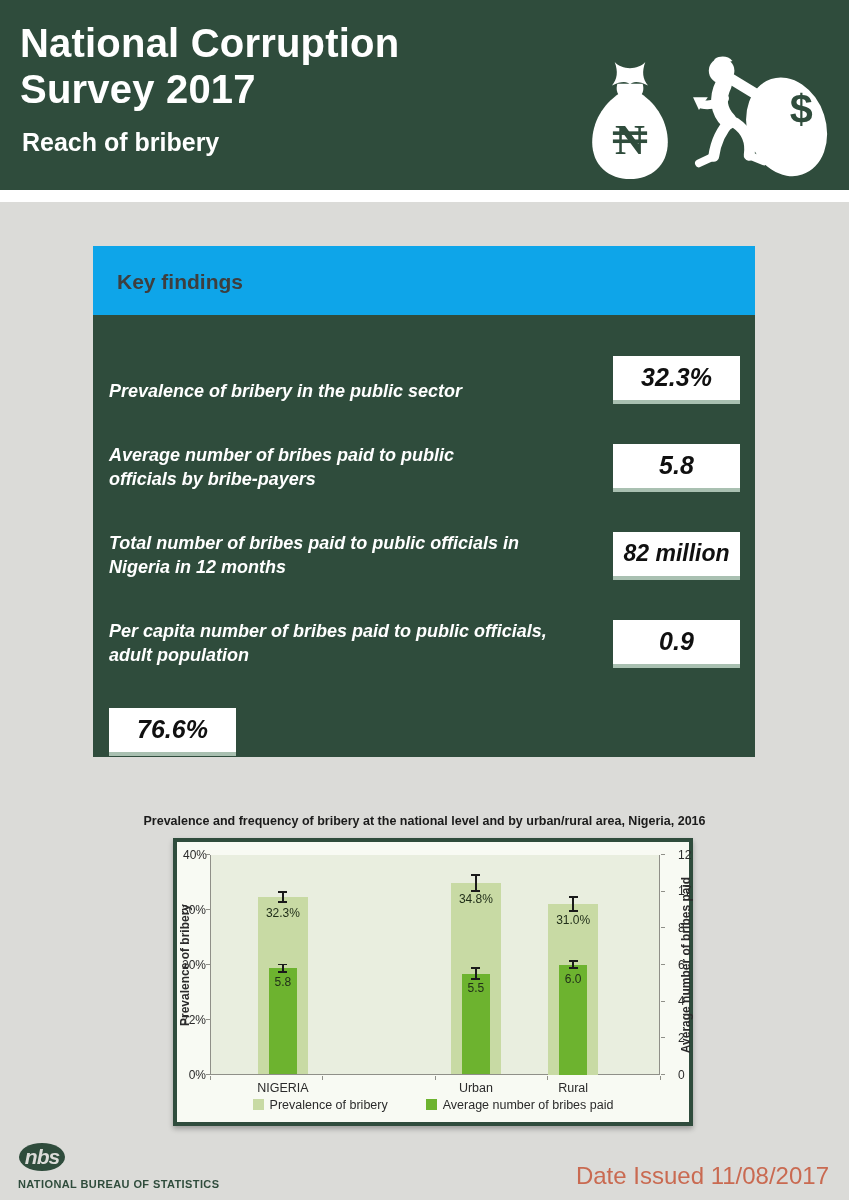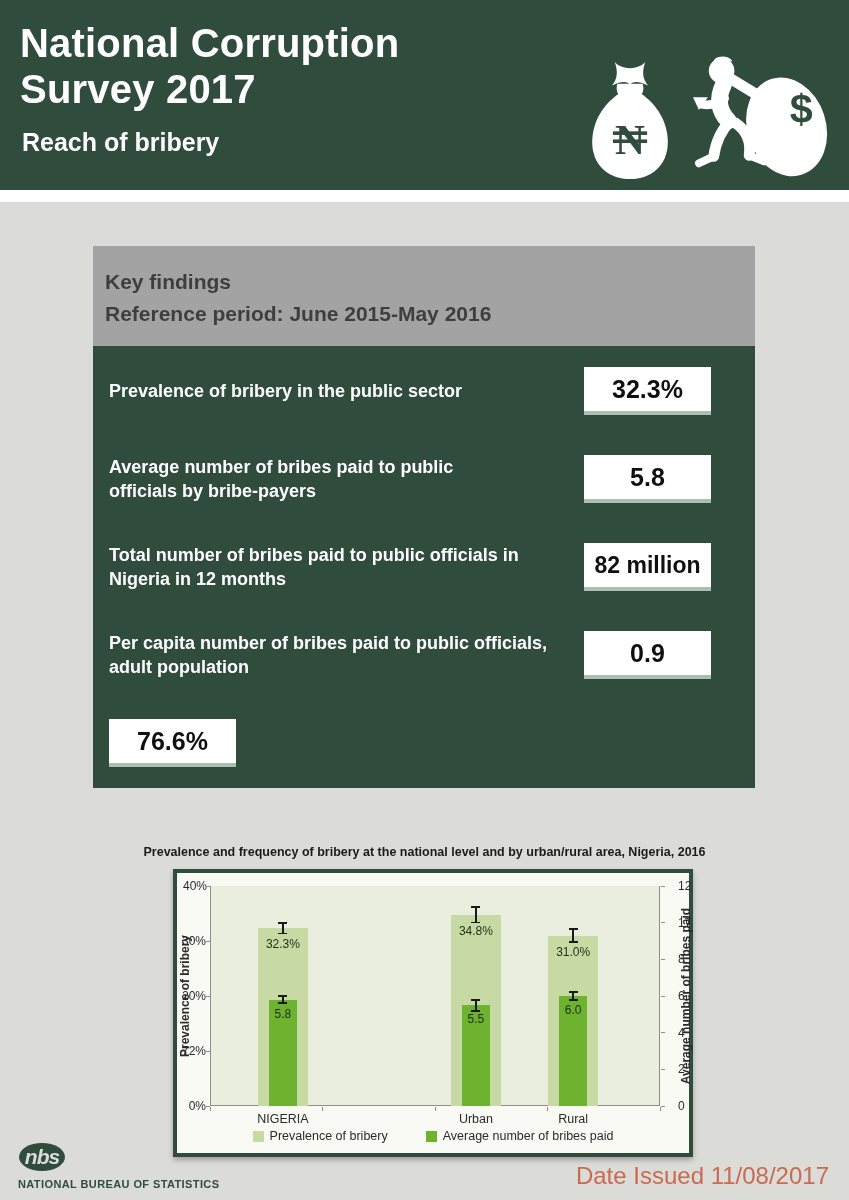--- a/index.html
+++ b/index.html
@@ -19,24 +19,24 @@
     white-space:pre-line;
   }
   .header .subtitle {
     padding:15px 0 0 22px; color:#ffffff; font-size:25px; font-weight:700;
   }
   .header-icons { position:absolute; right:20px; bottom:4px; display:flex; align-items:flex-end; gap:16px; }
   .white-strip { height:12px; background:#ffffff; }
 
   
   .card { width:662px; margin:34px 0 0 93px; }
-  .card-header { background:#a3a3a3; padding:20px 18px 17px 12px;margin-top:44px; }
+  .card-header { background:#0ea5e9; padding:20px 18px 17px 24px;margin-top:44px; }
   .card-header .line { font-size:21px; font-weight:700; color:#3e3e3e; line-height:1.5; }
   .panel { background:#2f4c3c; padding:1px 0; }
-  .krow { height:88px; display:flex; justify-content:space-between; align-items:center; padding:0 44px 0 16px; }
+  .krow { height:88px; display:flex; justify-content:space-between; align-items:flex-end; padding:0 15px 0 16px;font-style:italic; }
   .krow .label {
     color:#ffffff; font-size:18px; font-weight:700; line-height:1.35;
     white-space:pre-line; flex:1; padding-right:14px;
   }
   .valuebox {
     width:127px; min-height:48px; background:#ffffff;
     border-bottom:4px solid #a9c0b1;
     display:flex; align-items:center; justify-content:center;
     font-weight:700; font-size:25px; color:#101010; text-align:center;
     flex:none;
@@ -122,21 +122,20 @@
         <path d="M59 103 L74 109" stroke="#ffffff" stroke-width="8" stroke-linecap="round"></path>
       </svg>
     </span>
   </div>
 </div>
 <div class="white-strip"></div>
 
 <div class="card">
   <div class="card-header">
     <div class="line">Key findings</div>
-    <div class="line">Reference period: June 2015-May 2016</div>
   </div>
   <div class="panel">
     <div class="krow">
       <div class="label">Prevalence of bribery in the public sector</div>
       <div class="valuebox">32.3%</div>
     </div>
     <div class="krow">
       <div class="label">Average number of bribes paid to public
 officials by bribe-payers</div>
       <div class="valuebox">5.8</div>

